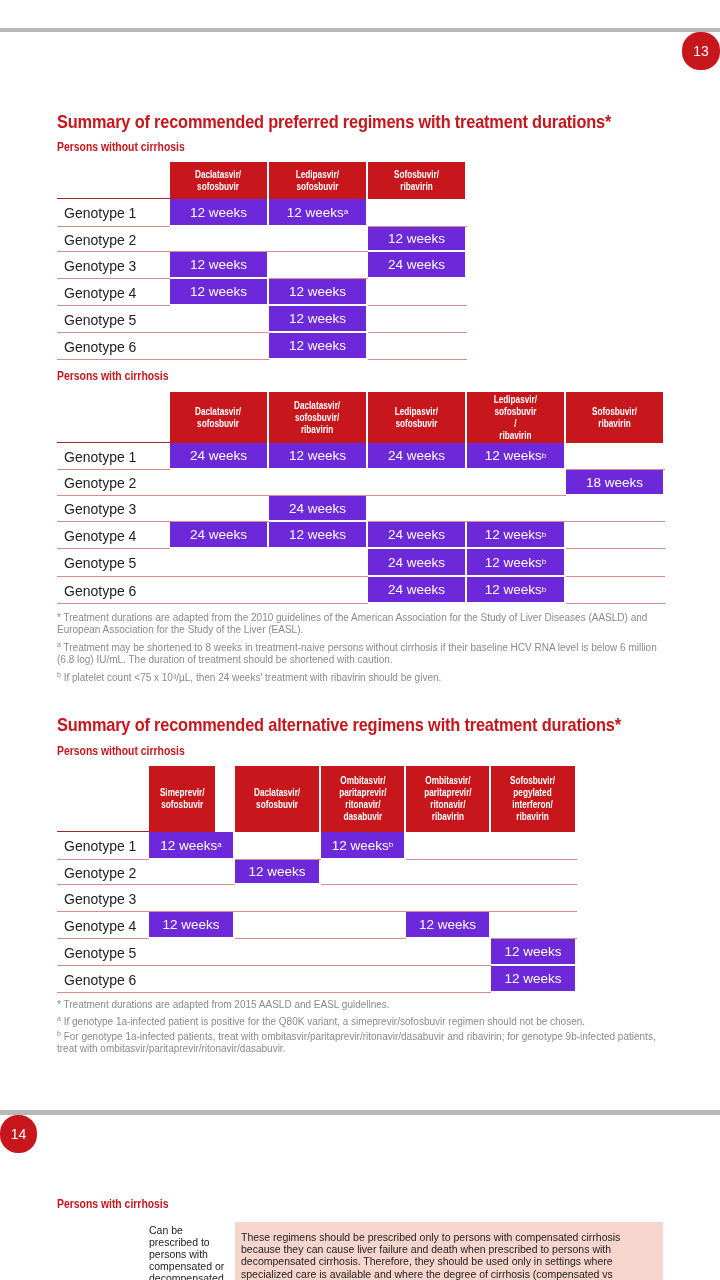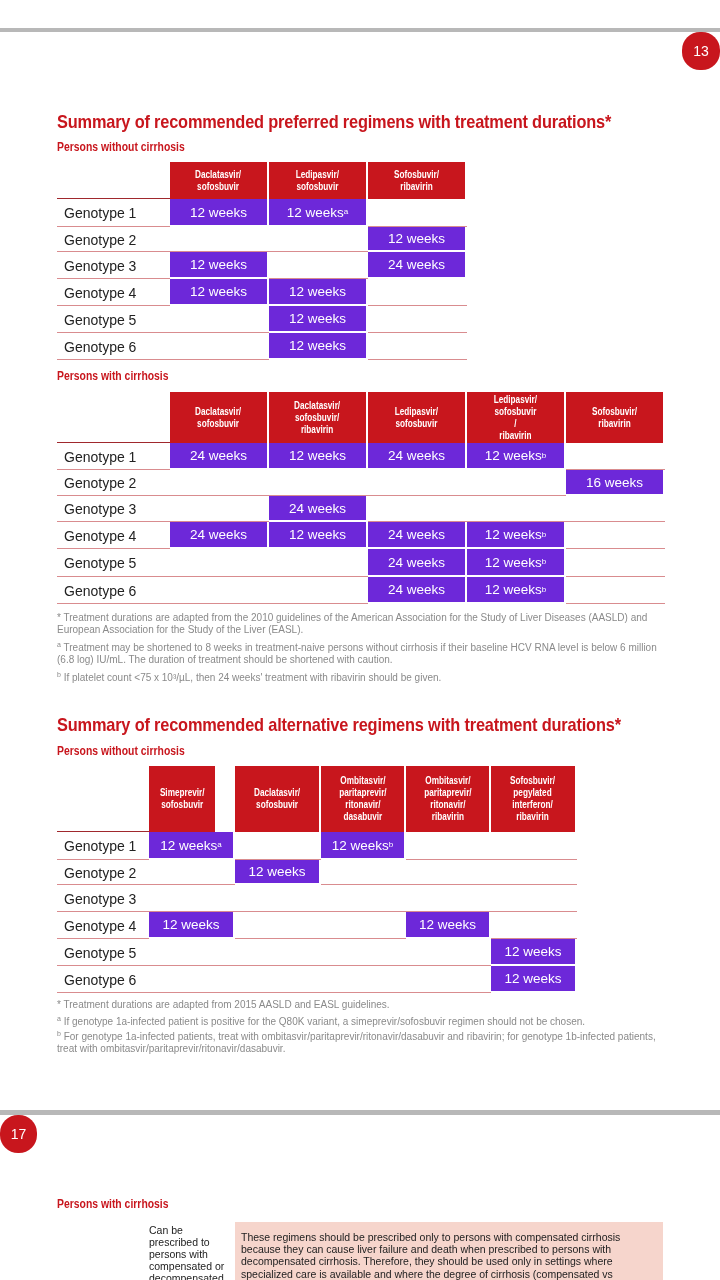--- a/index.html
+++ b/index.html
@@ -40,21 +40,21 @@
 
 <div id="fn1"></div>
 
 <div class="h1" style="top:714px;">Summary of recommended alternative regimens with treatment durations*</div>
 <div class="h2" style="top:743px;">Persons without cirrhosis</div>
 <div class="tbl" id="t3"></div>
 
 <div id="fn2"></div>
 
 <div class="pagebar"></div>
-<div class="pagenum pn14">17</div>
+<div class="pagenum pn14">14</div>
 <div class="h2" style="top:1196px;">Persons with cirrhosis</div>
 <div class="leftnote">Can be prescribed to persons with compensated or decompensated</div>
 <div class="pinkbox">These regimens should be prescribed only to persons with compensated cirrhosis because they can cause liver failure and death when prescribed to persons with decompensated cirrhosis. Therefore, they should be used only in settings where specialized care is available and where the degree of cirrhosis (compensated vs</div>
 
 <div class="cell hdr" style="left: 170px; top: 162px; width: 99px; height: 37px;">
     <span>Daclatasvir/<br>sofosbuvir</span>
   </div>
 <div class="cell hdr" style="left: 269px; top: 162px; width: 99px; height: 37px;">
     <span>Ledipasvir/<br>sofosbuvir</span>
   </div>
@@ -129,21 +129,21 @@
 <div class="cell val" style="left: 368px; top: 443px; width: 99px; height: 27px;">
     <span>24 weeks</span>
   </div>
 <div class="cell val" style="left: 467px; top: 443px; width: 99px; height: 27px;">
     <span>12 weeks</span>
     <sup>b</sup>
   </div>
 <div class="cell label" style="left: 57px; top: 470px; width: 113px; height: 26px;">Genotype 2</div>
 <div class="hline" style="left: 57px; top: 495px; width: 608px; height: 1px;"></div>
 <div class="cell val" style="left: 566px; top: 470px; width: 99px; height: 26px;">
-    <span>16 weeks</span>
+    <span>18 weeks</span>
   </div>
 <div class="cell label" style="left: 57px; top: 496px; width: 113px; height: 26px;">Genotype 3</div>
 <div class="hline" style="left: 57px; top: 521px; width: 608px; height: 1px;"></div>
 <div class="cell val" style="left: 269px; top: 496px; width: 99px; height: 26px;">
     <span>24 weeks</span>
   </div>
 <div class="cell label" style="left: 57px; top: 522px; width: 113px; height: 27px;">Genotype 4</div>
 <div class="hline" style="left: 57px; top: 548px; width: 608px; height: 1px;"></div>
 <div class="cell val" style="left: 170px; top: 522px; width: 99px; height: 27px;">
     <span>24 weeks</span>
@@ -225,13 +225,13 @@
 <div class="cell label" style="left: 57px; top: 966px; width: 92px; height: 27px;">Genotype 6</div>
 <div class="hline" style="left: 57px; top: 992px; width: 520px; height: 1px;"></div>
 <div class="cell val" style="left: 491px; top: 966px; width: 86px; height: 27px;">
     <span>12 weeks</span>
   </div>
 <div class="fn" style="top: 612px;"><span>*</span><span> Treatment durations are adapted from the 2010 guidelines of the American Association for the Study of Liver Diseases (AASLD) and European Association for the Study of the Liver (EASL).</span></div>
 <div class="fn" style="top: 642px;"><sup>a</sup><span> Treatment may be shortened to 8 weeks in treatment-naive persons without cirrhosis if their baseline HCV RNA level is below 6 million (6.8 log) IU/mL. The duration of treatment should be shortened with caution.</span></div>
 <div class="fn" style="top: 672px;"><sup>b</sup><span> If platelet count &lt;75 x 10³/µL, then 24 weeks' treatment with ribavirin should be given.</span></div>
 <div class="fn" style="top: 999px;"><span>*</span><span> Treatment durations are adapted from 2015 AASLD and EASL guidelines.</span></div>
 <div class="fn" style="top: 1016px;"><sup>a</sup><span> If genotype 1a-infected patient is positive for the Q80K variant, a simeprevir/sofosbuvir regimen should not be chosen.</span></div>
-<div class="fn" style="top: 1031px;"><sup>b</sup><span> For genotype 1a-infected patients, treat with ombitasvir/paritaprevir/ritonavir/dasabuvir and ribavirin; for genotype 1b-infected patients, treat with ombitasvir/paritaprevir/ritonavir/dasabuvir.</span></div>
+<div class="fn" style="top: 1031px;"><sup>b</sup><span> For genotype 1a-infected patients, treat with ombitasvir/paritaprevir/ritonavir/dasabuvir and ribavirin; for genotype 9b-infected patients, treat with ombitasvir/paritaprevir/ritonavir/dasabuvir.</span></div>
 
 </body></html>

